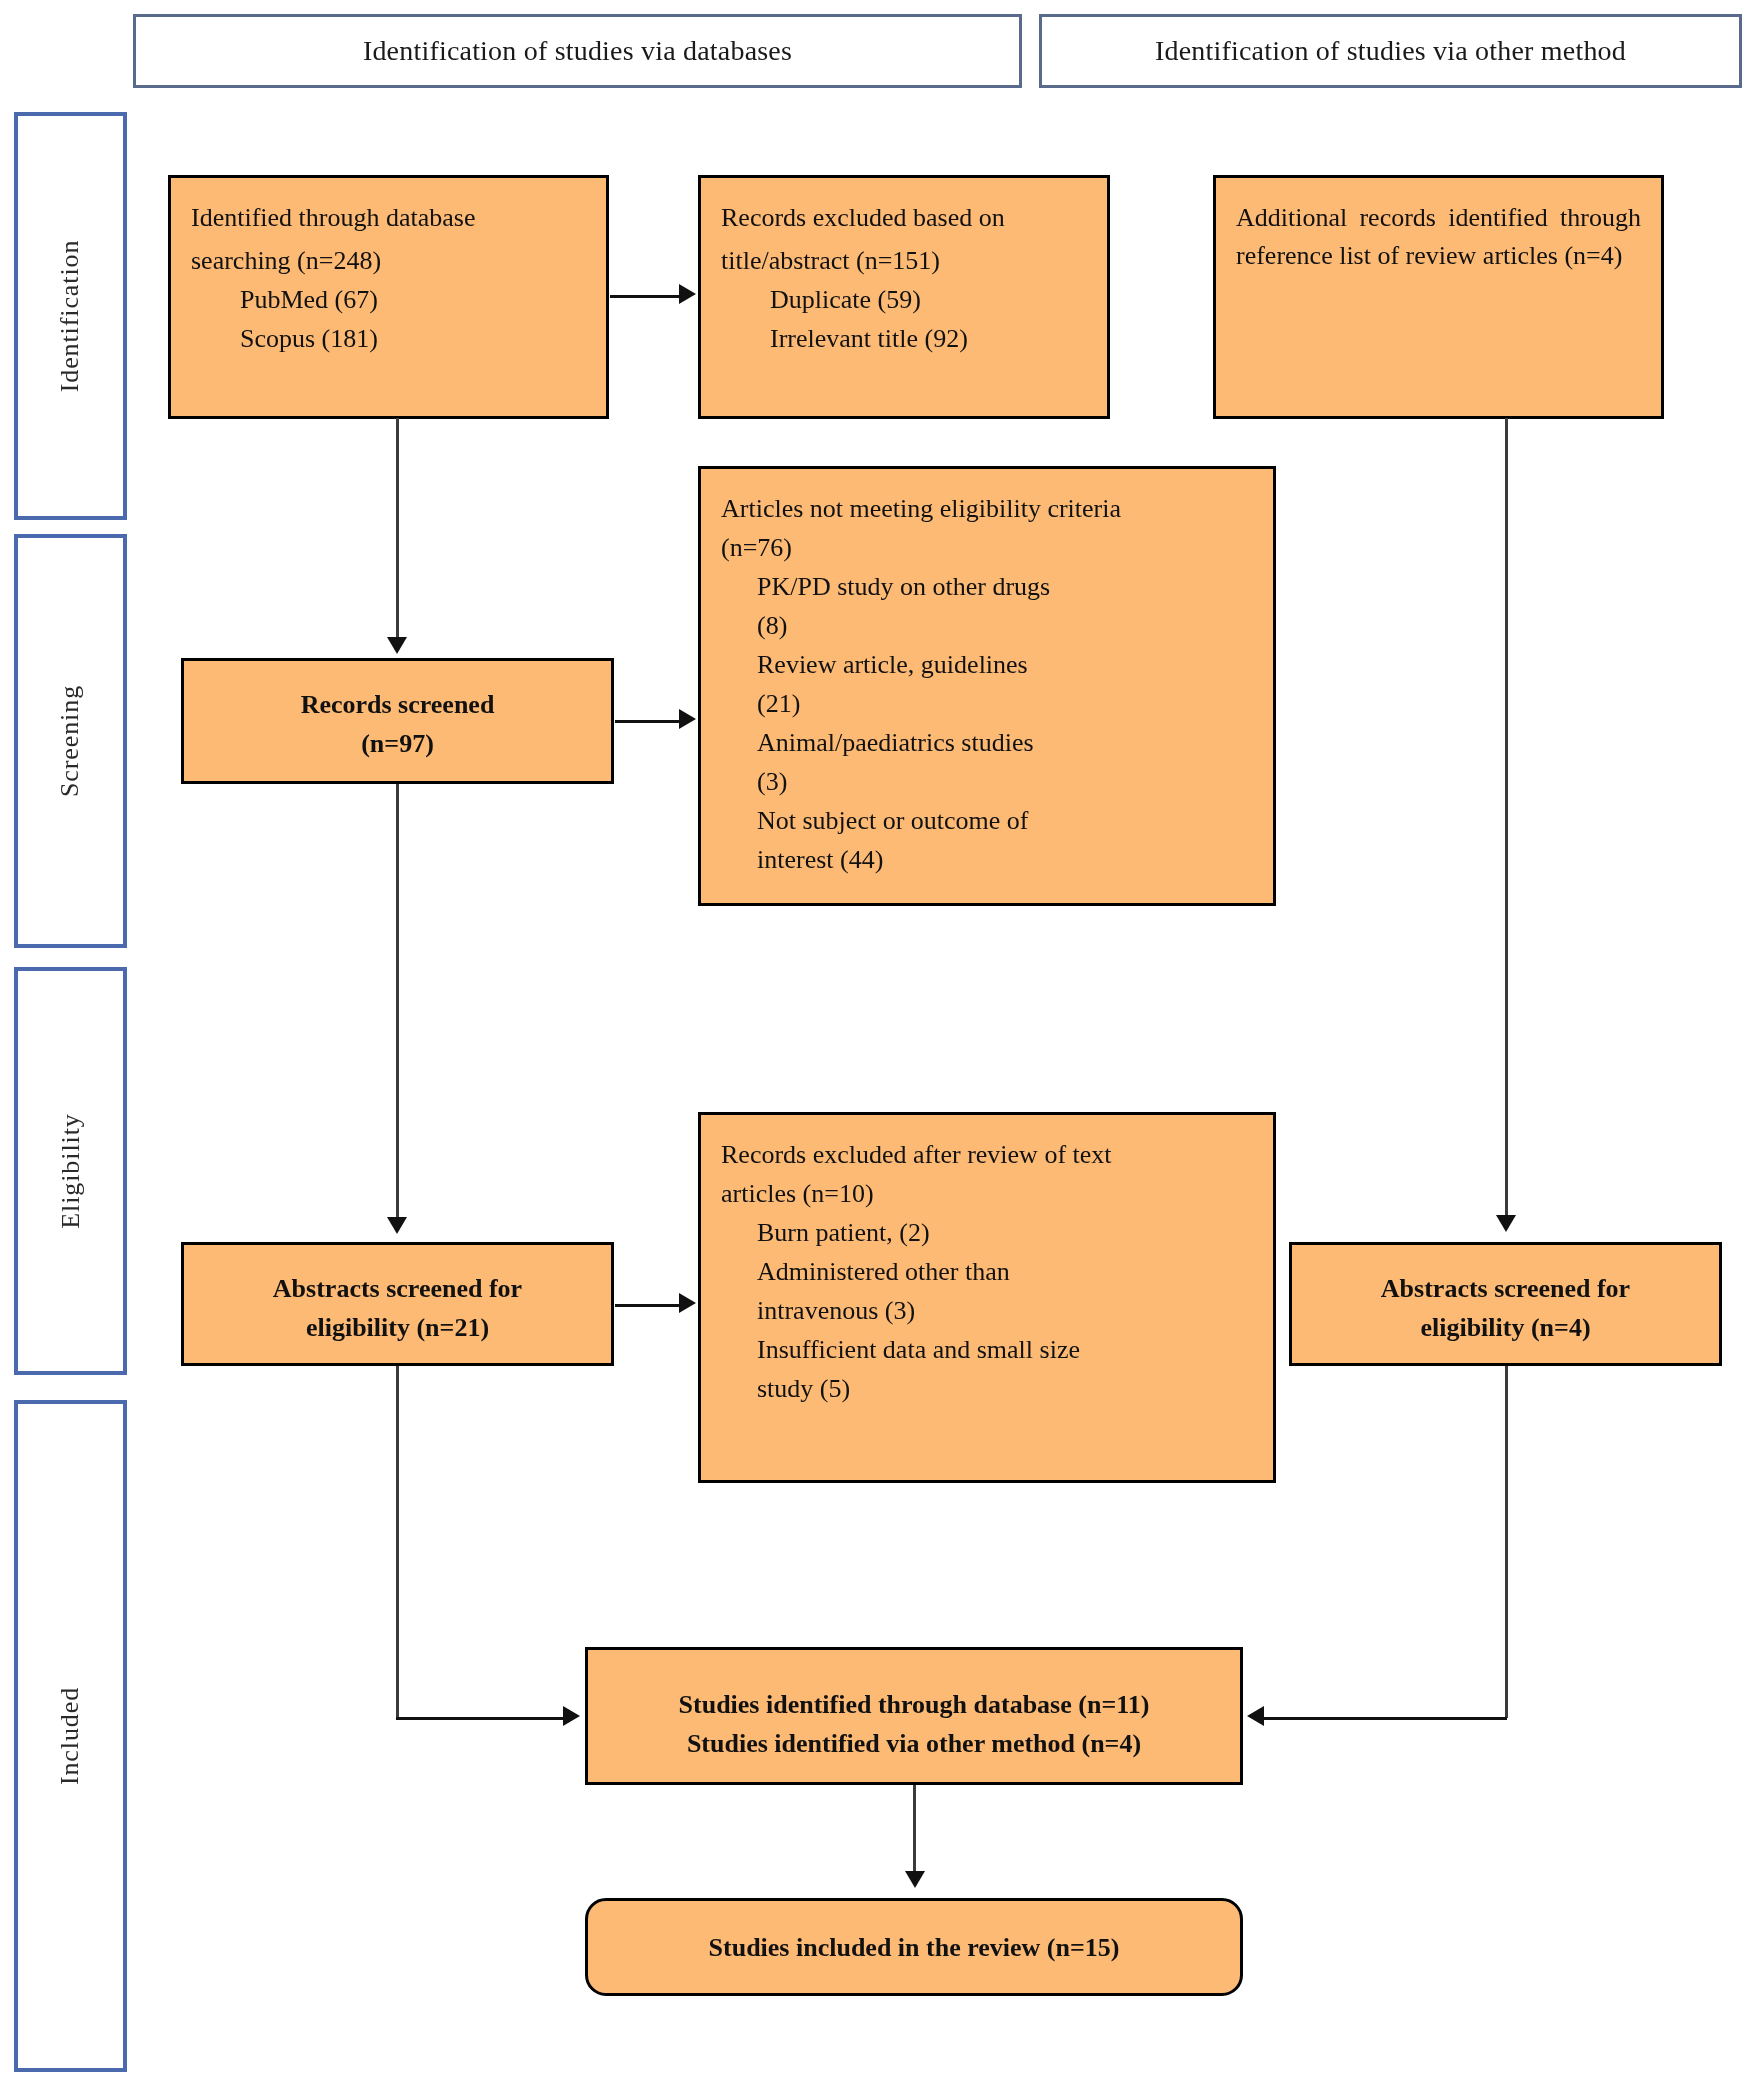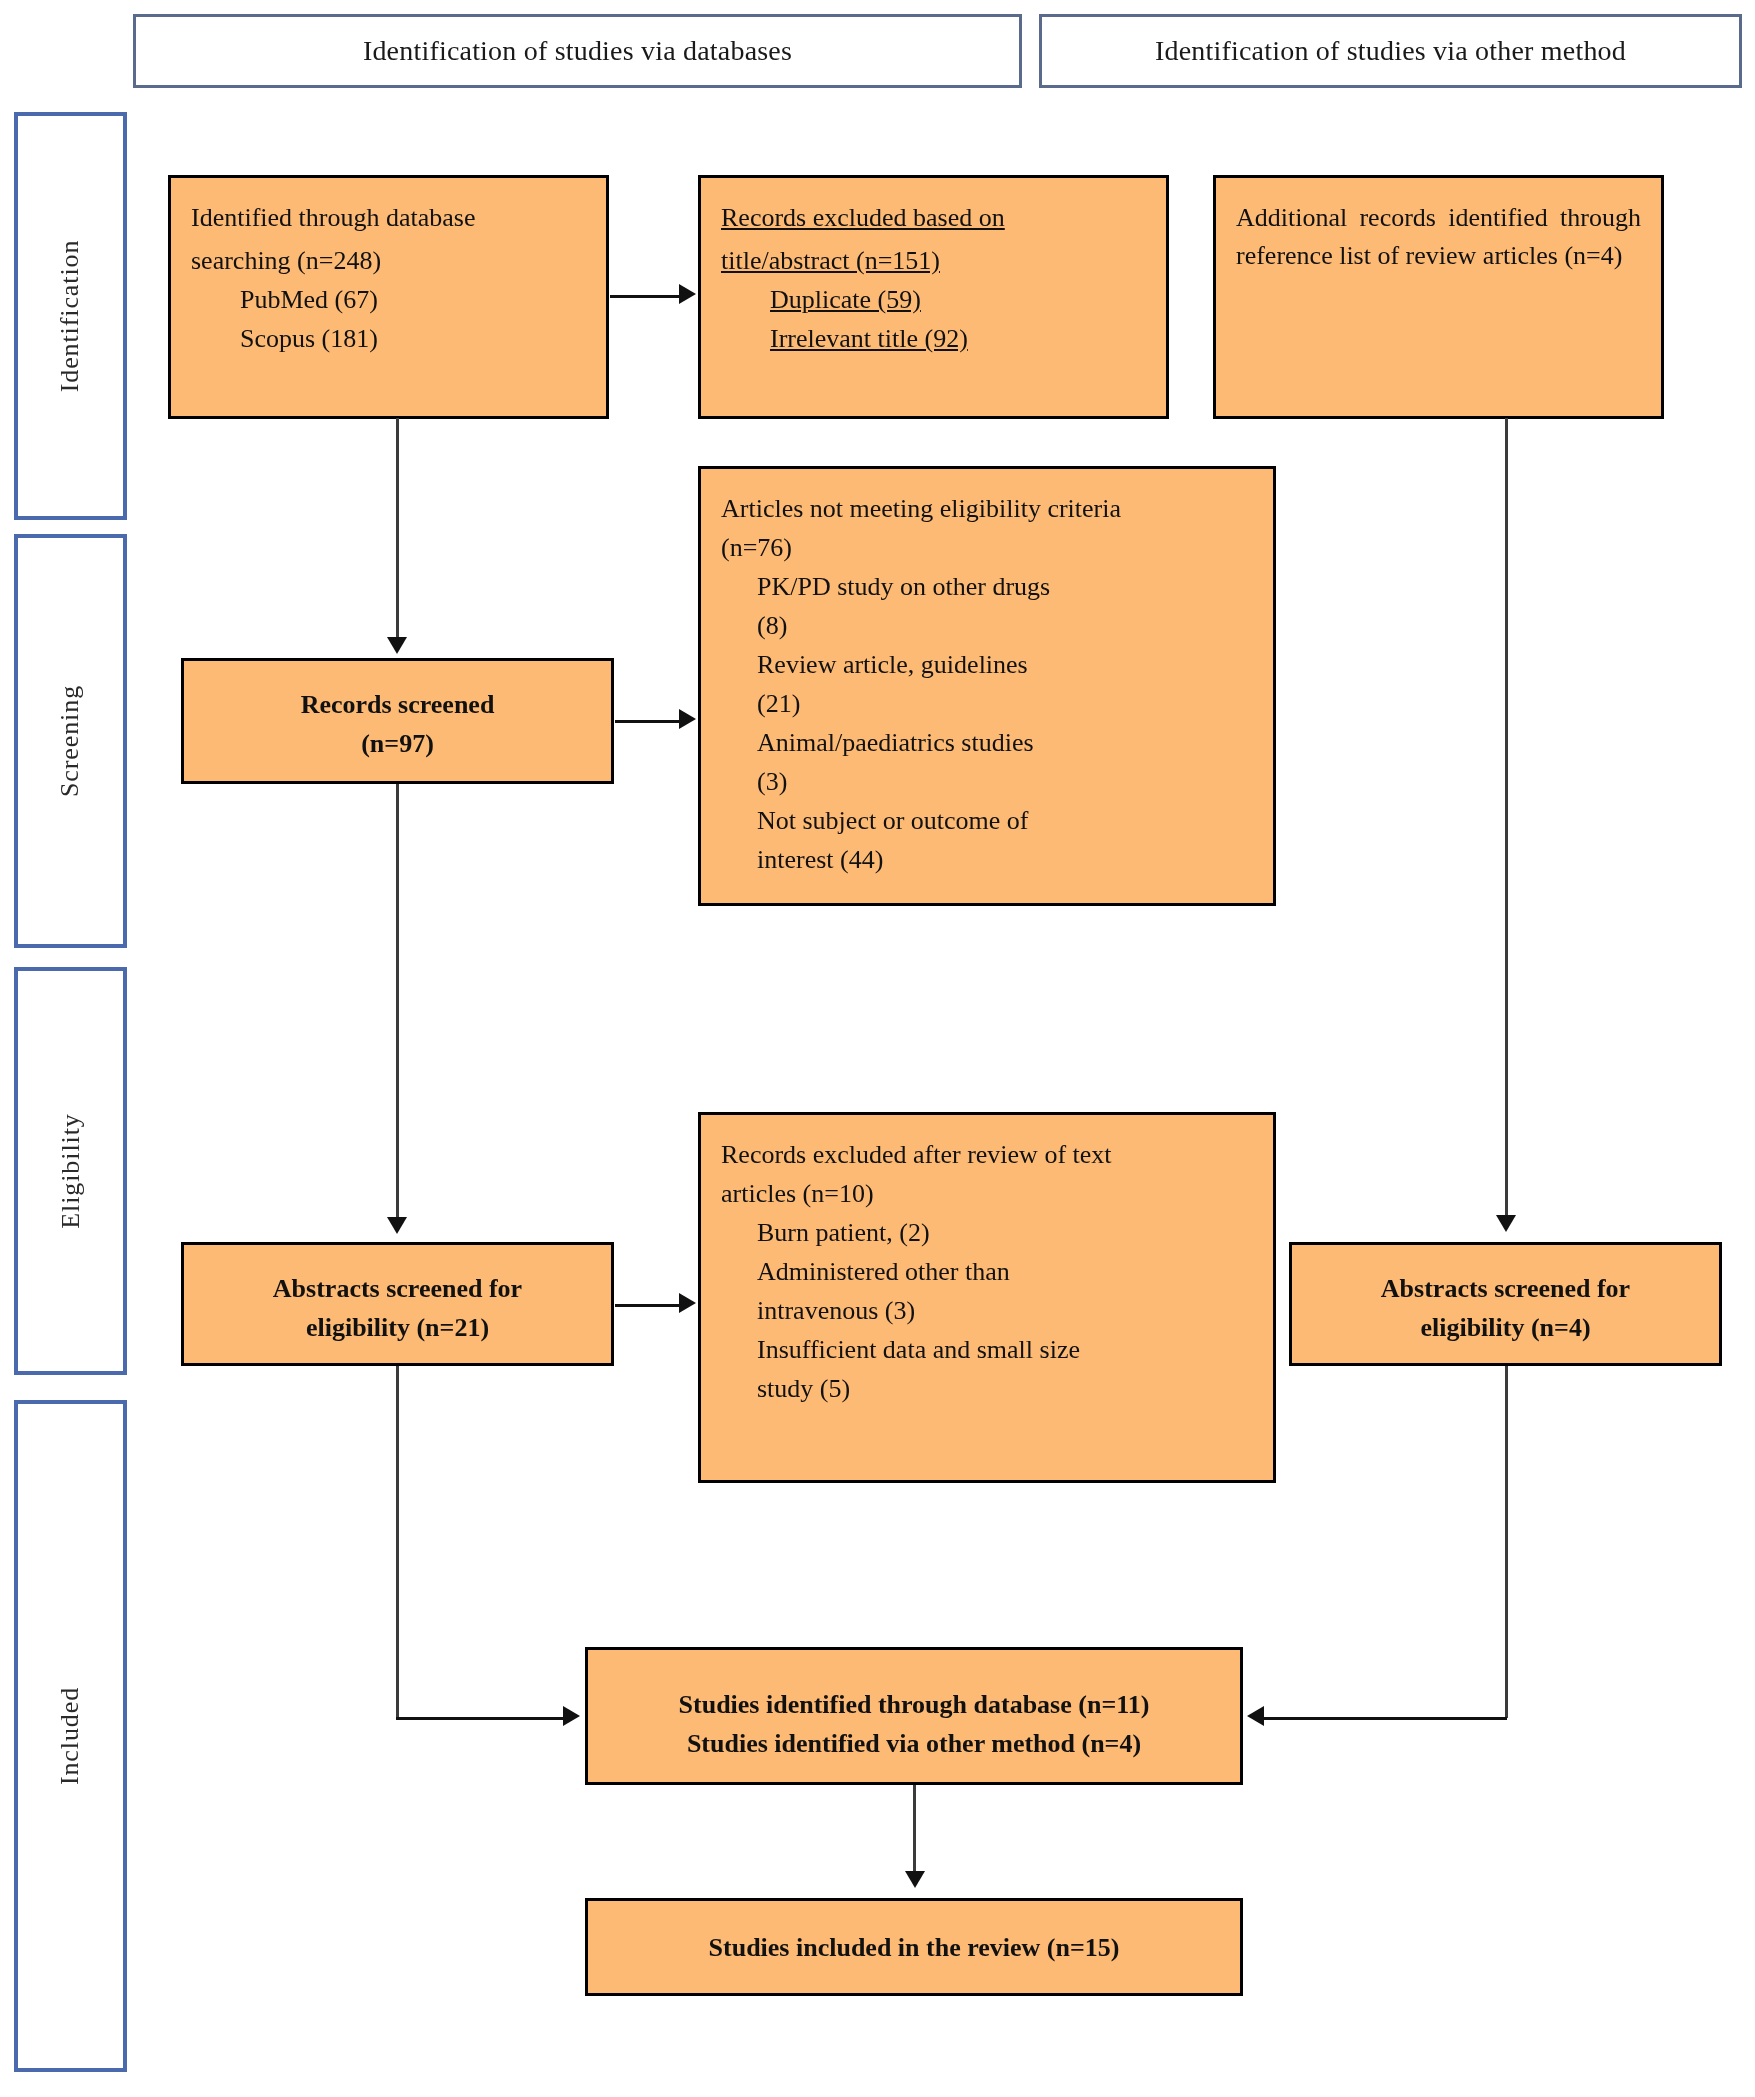--- a/index.html
+++ b/index.html
@@ -152,21 +152,21 @@
     <span class="stage-label">Included</span>
   </div>
 
   <div class="flow-box" style="left:168px; top:175px; width:441px; height:244px;">
     <p>Identified through database</p>
     <p class="tight">searching (n=248)</p>
     <p class="indent1 tight">PubMed (67)</p>
     <p class="indent1 tight">Scopus (181)</p>
   </div>
 
-  <div class="flow-box" style="left:698px; top:175px; width:471px; height:244px;text-decoration:underline;">
+  <div class="flow-box" style="left:698px; top:175px; width:412px; height:244px;">
     <p>Records excluded based on</p>
     <p class="tight">title/abstract (n=151)</p>
     <p class="indent1 tight">Duplicate (59)</p>
     <p class="indent1 tight">Irrelevant title (92)</p>
   </div>
 
   <div class="flow-box justified" style="left:1213px; top:175px; width:451px; height:244px;">
     <p>Additional records identified through reference list of review articles (n=4)</p>
   </div>
 
@@ -224,21 +224,21 @@
   <div class="arrow-right" style="left:679px; top:1293px;"></div>
 
   <div class="vline" style="left:1505px; top:418px; height:799px;"></div>
   <div class="arrow-down" style="left:1496px; top:1215px;"></div>
 
   <div class="flow-box centered" style="left:585px; top:1647px; width:658px; height:138px; padding-top:36px;">
     <p class="tight">Studies identified through database (n=11)</p>
     <p class="tight">Studies identified via other method (n=4)</p>
   </div>
 
-  <div class="flow-box centered" style="left:585px; top:1898px; width:658px; height:98px; padding-top:28px;">
+  <div class="flow-box centered" style="left:585px; top:1898px; width:658px; height:98px; padding-top:28px;border-radius:21px;">
     <p class="tight">Studies included in the review (n=15)</p>
   </div>
 
   <div class="vline" style="left:396px; top:1366px; height:352px;"></div>
   <div class="hline" style="left:396px; top:1717px; width:171px;"></div>
   <div class="arrow-right" style="left:563px; top:1706px;"></div>
 
   <div class="vline" style="left:1505px; top:1366px; height:352px;"></div>
   <div class="hline" style="left:1262px; top:1717px; width:245px;"></div>
   <div class="arrow-left" style="left:1247px; top:1706px;"></div>

